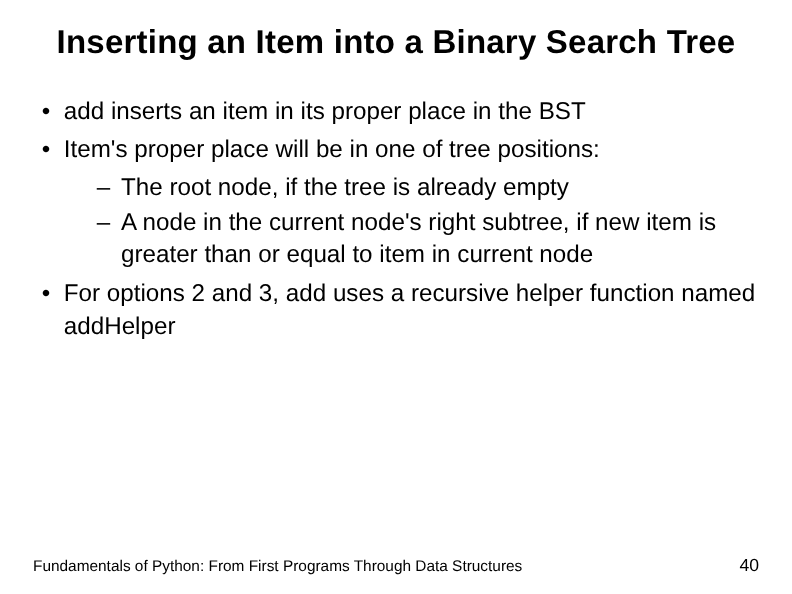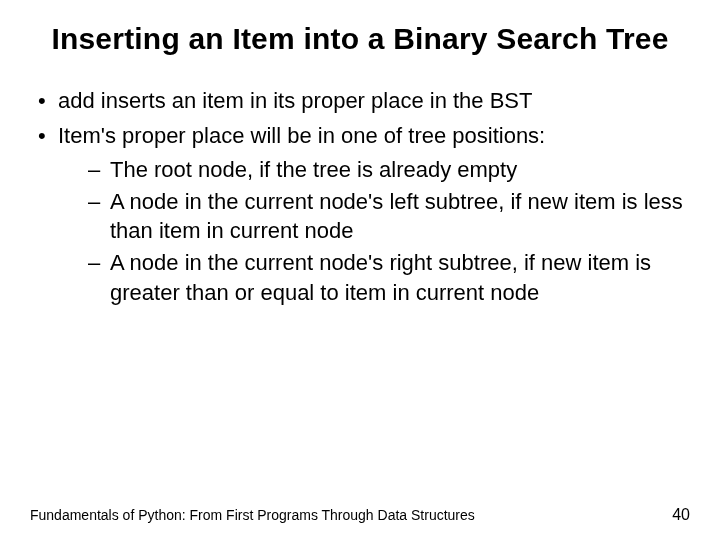--- a/index.html
+++ b/index.html
@@ -87,25 +87,27 @@
   <ul class="bullet-list">
 
     <li class="bullet-item">
       <span class="code">add</span><span> inserts an item in its proper place in the BST</span>
     </li>
 
     <li class="bullet-item">
       <span>Item's proper place will be in one of tree positions:</span>
       <ul class="sub-list">
         <li class="sub-item">The root node, if the tree is already empty</li>
-        <li class="sub-item">A node in the current node's left subtree, if new item is less than item in current node</li>
         <li class="sub-item">A node in the current node's right subtree, if new item is greater than or equal to item in current node</li>
       </ul>
     </li>
 
+    <li class="bullet-item">
+      <span>For options 2 and 3, </span><span class="code">add</span><span> uses a recursive helper function named </span><span class="code">addHelper</span>
+    </li>
 
 
   </ul>
 </div>
 
 <div class="footer">
   <span class="footer-text">Fundamentals of Python: From First Programs Through Data Structures</span>
   <span class="page-num">40</span>
 </div>
 

